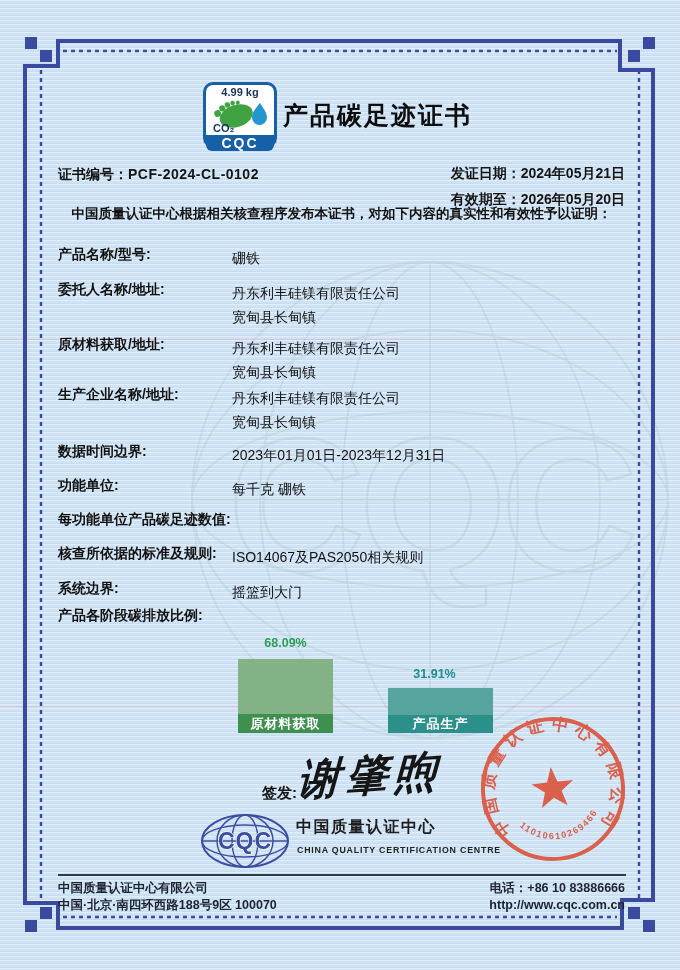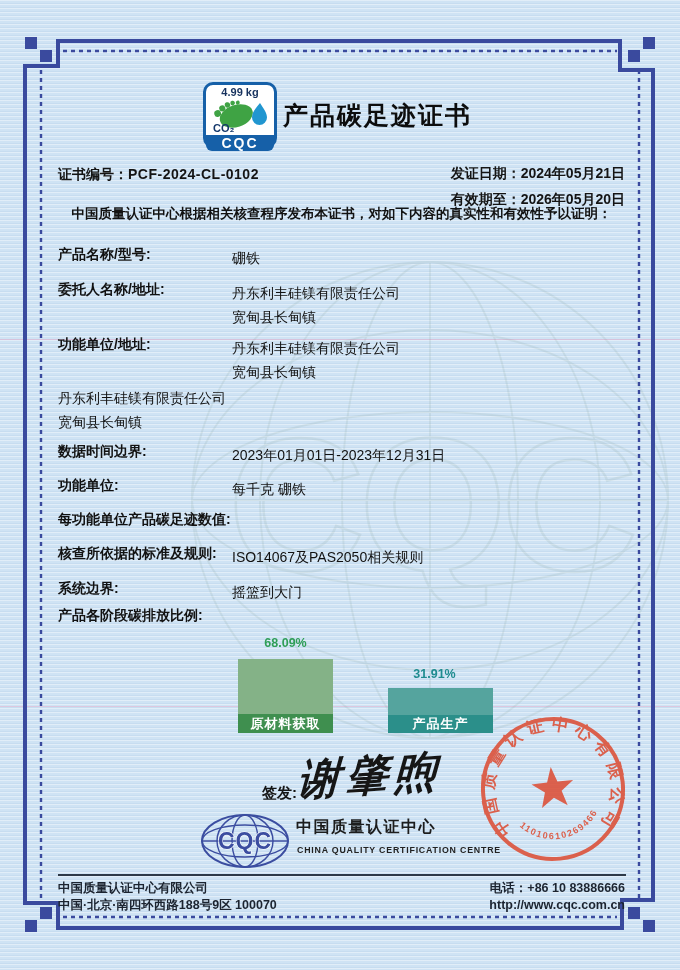--- a/index.html
+++ b/index.html
@@ -144,27 +144,28 @@
   <div class="vl">硼铁</div>
 </div>
 <div class="row" style="top:281px">
   <div class="lb">委托人名称/地址:</div>
   <div class="vl">
     <div>丹东利丰硅镁有限责任公司</div>
     <div>宽甸县长甸镇</div>
   </div>
 </div>
 <div class="row" style="top:336px">
-  <div class="lb">功能单位/地址:</div>
+  <div class="lb">原材料获取/地址:</div>
   <div class="vl">
     <div>丹东利丰硅镁有限责任公司</div>
     <div>宽甸县长甸镇</div>
   </div>
 </div>
 <div class="row" style="top:386px">
+  <div class="lb">生产企业名称/地址:</div>
   <div class="vl">
     <div>丹东利丰硅镁有限责任公司</div>
     <div>宽甸县长甸镇</div>
   </div>
 </div>
 <div class="row" style="top:443px">
   <div class="lb">数据时间边界:</div>
   <div class="vl">2023年01月01日-2023年12月31日</div>
 </div>
 <div class="row" style="top:477px">

